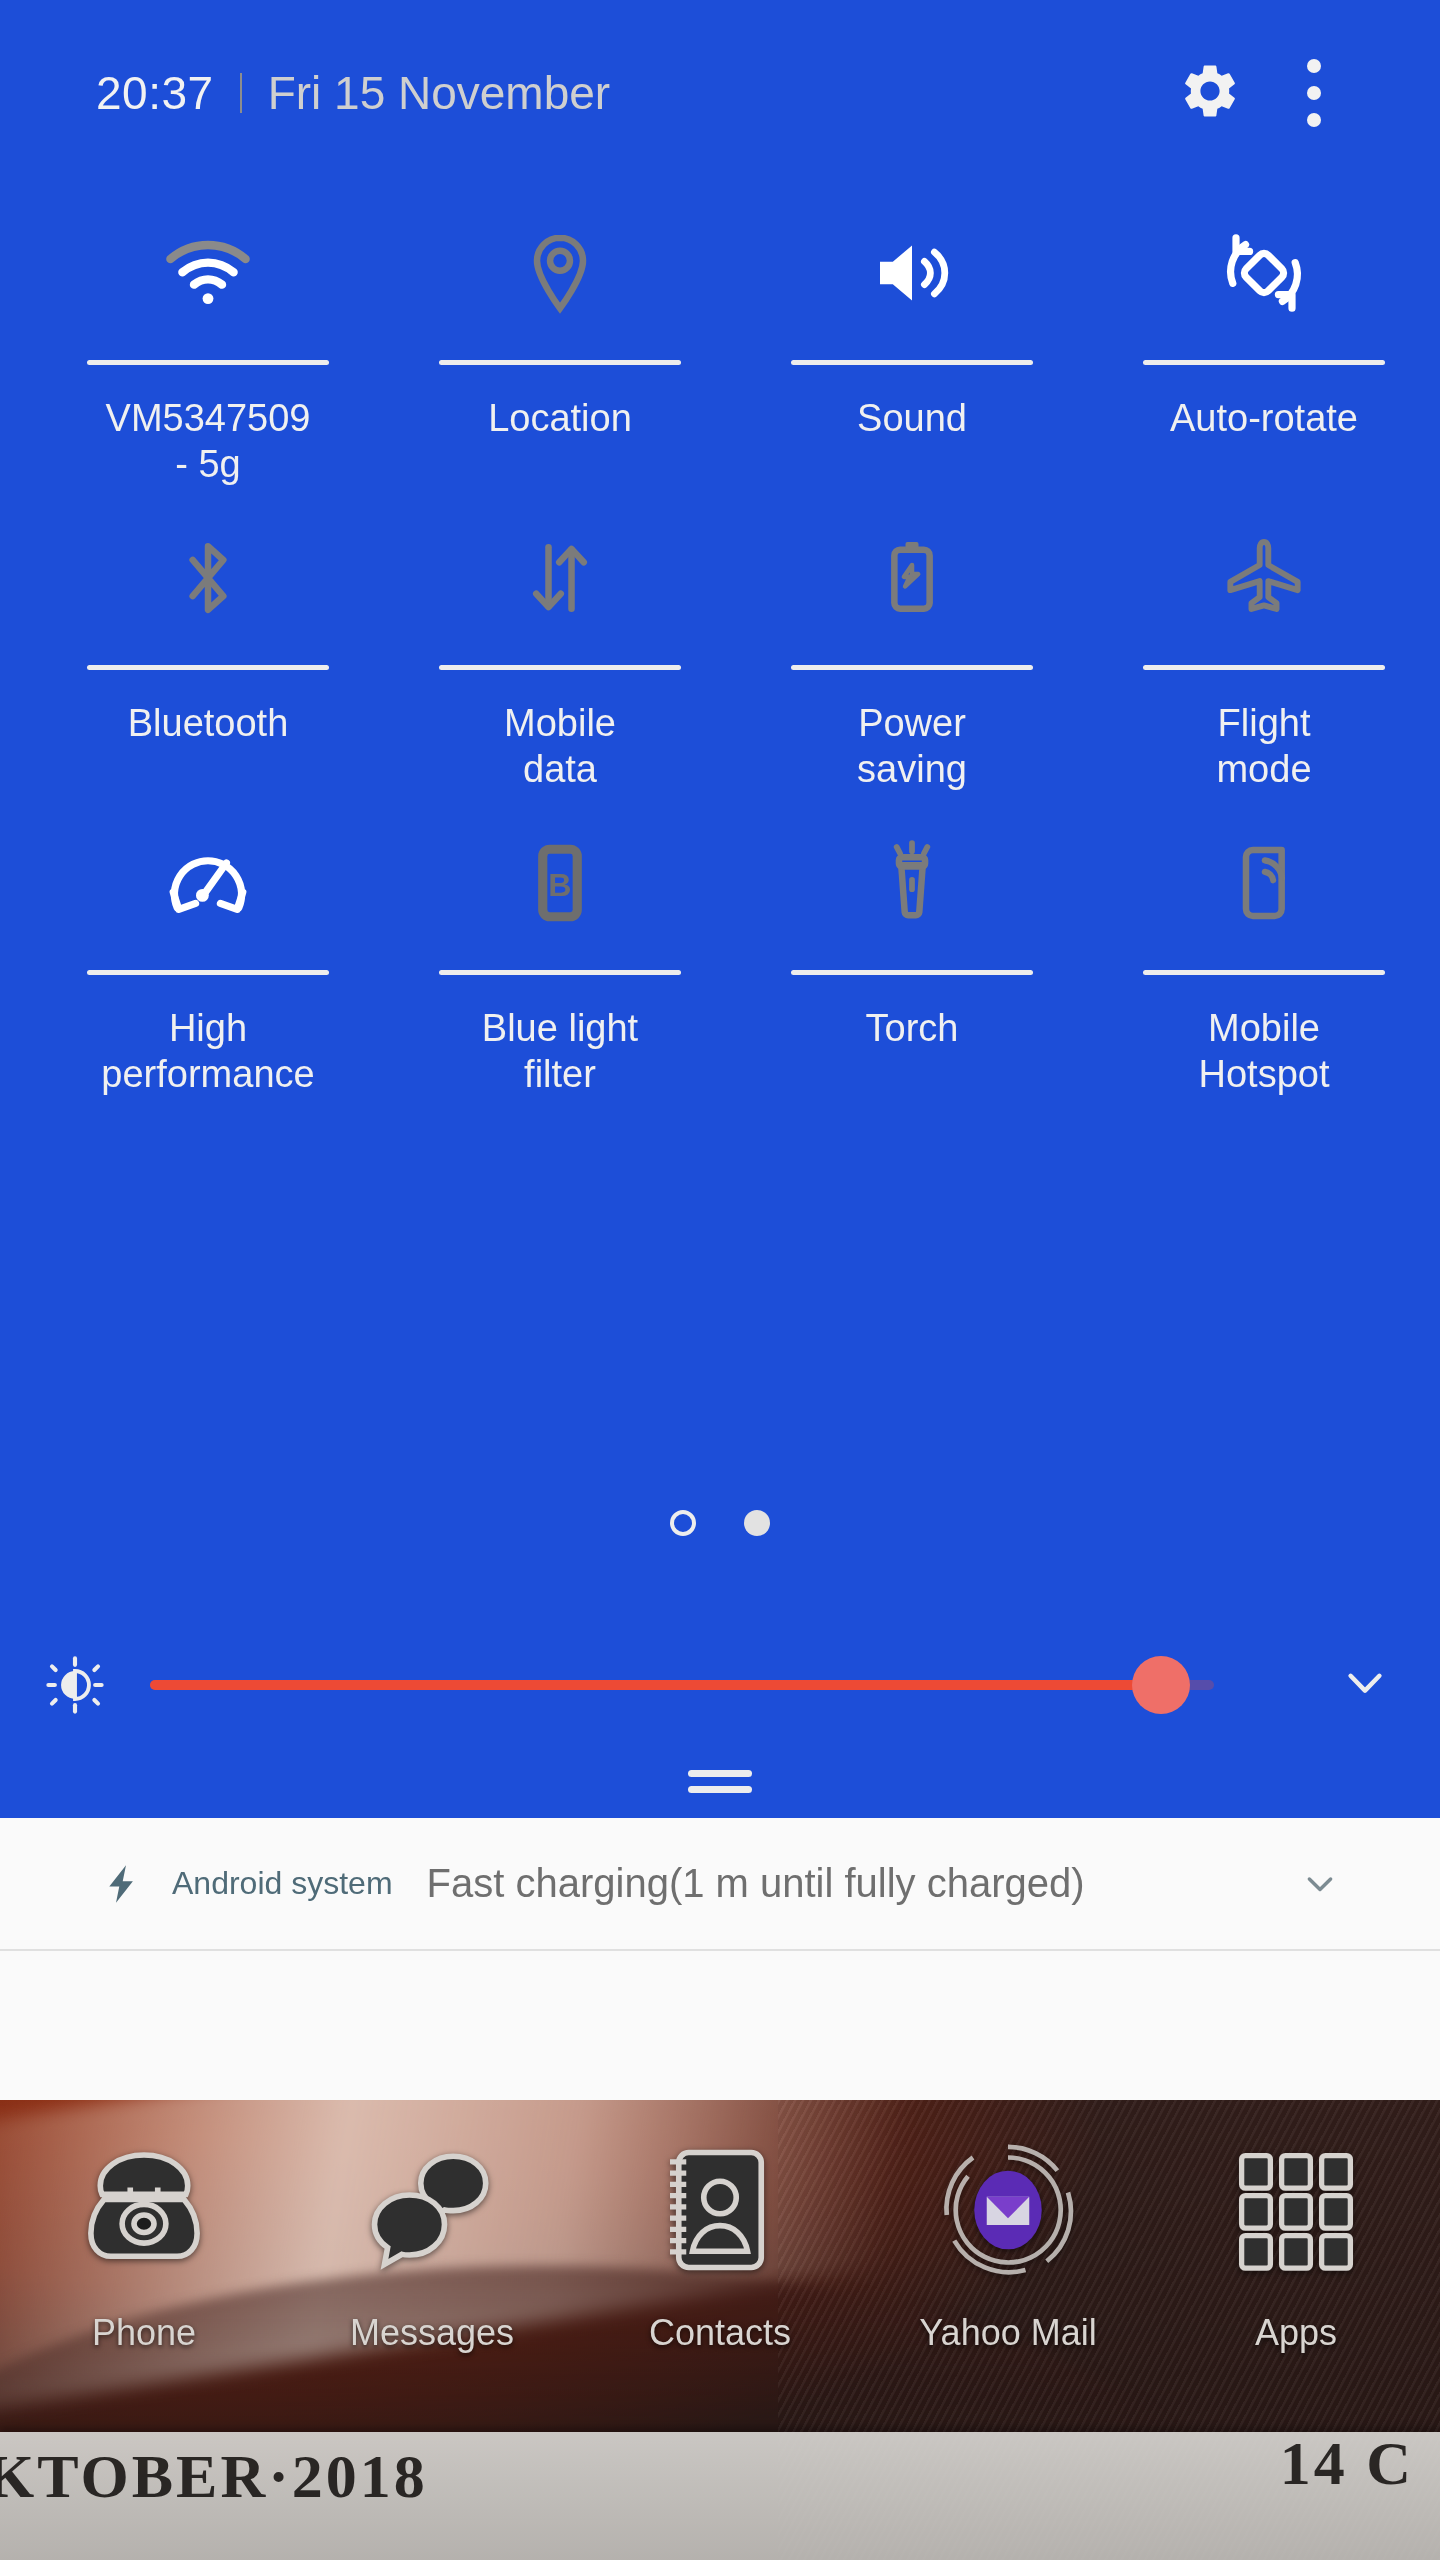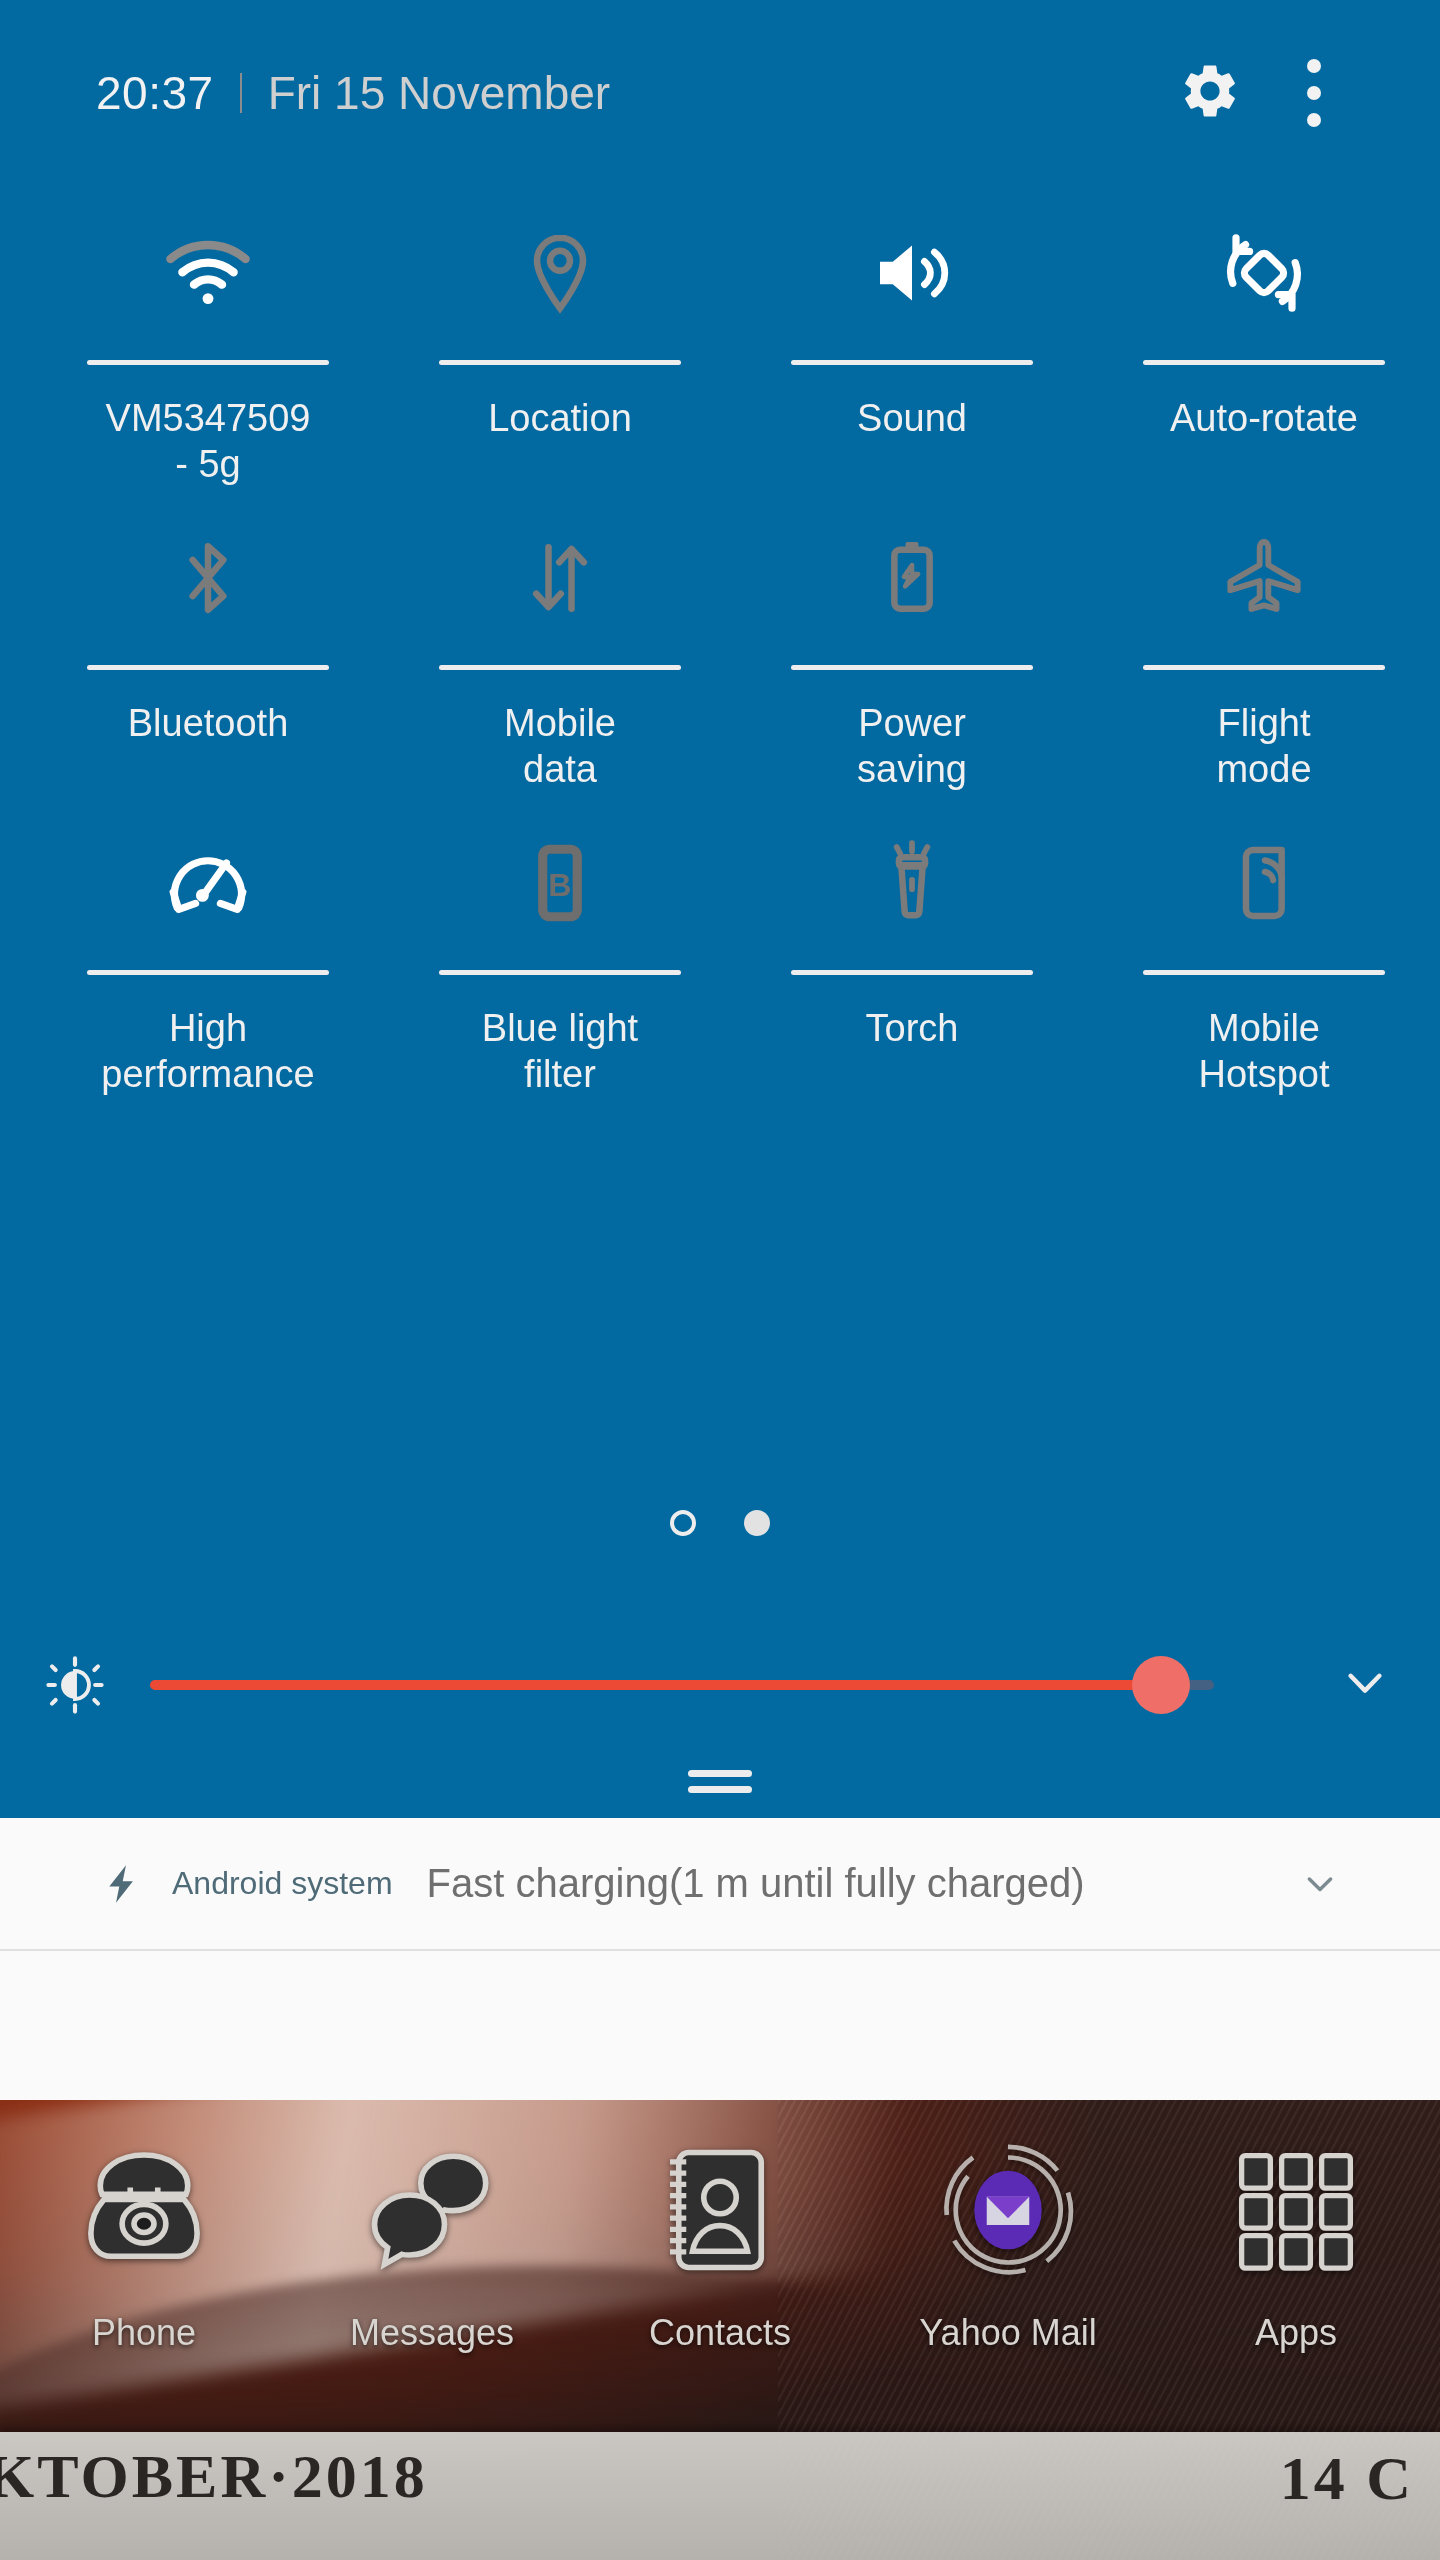--- a/index.html
+++ b/index.html
@@ -7,21 +7,21 @@
     width:1440px; height:2560px;
     background:#2e2e2e;
     font-family:"Liberation Sans", sans-serif;
     overflow:hidden;
   }
   #root { position:relative; width:1440px; height:2560px; }
 
   
   .qs-panel {
     position:absolute; left:0; top:0; width:1440px; height:1818px;
-    background:#0369a1;
+    background:#1d4ed8;
   }
 
   
   .qs-header {
     position:absolute; left:0; top:0; width:1440px; height:185px;
     display:flex; align-items:center;
   }
   .clock-wrap {
     display:flex; align-items:baseline; margin-left:96px;
   }
@@ -182,21 +182,21 @@
     position:absolute; left:0; bottom:0; width:100%; height:128px;
     background:linear-gradient(180deg, rgba(214,212,208,0.93) 0%, rgba(196,194,190,0.9) 100%);
     box-shadow:0 -4px 7px rgba(0,0,0,0.30);
   }
   .wall-text-l {
     position:absolute; left:-14px; bottom:48px;
     font-family:"Liberation Serif", serif; font-size:62px; font-weight:bold;
     color:#1d1a18; letter-spacing:3px; opacity:0.92;
   }
   .wall-text-r {
-    position:absolute; right:26px; bottom:46px;
+    position:absolute; right:26px; bottom:61px;
     font-family:"Liberation Serif", serif; font-size:62px; font-weight:bold;
     color:#1d1a18; letter-spacing:3px; opacity:0.92;
   }
 
   .dock {
     position:absolute; left:0; top:0; width:1440px; height:330px;
     display:grid; grid-template-columns:repeat(5,1fr); align-items:start;
     padding-top:30px;
   }
   .dock-item { display:flex; flex-direction:column; align-items:center; }

